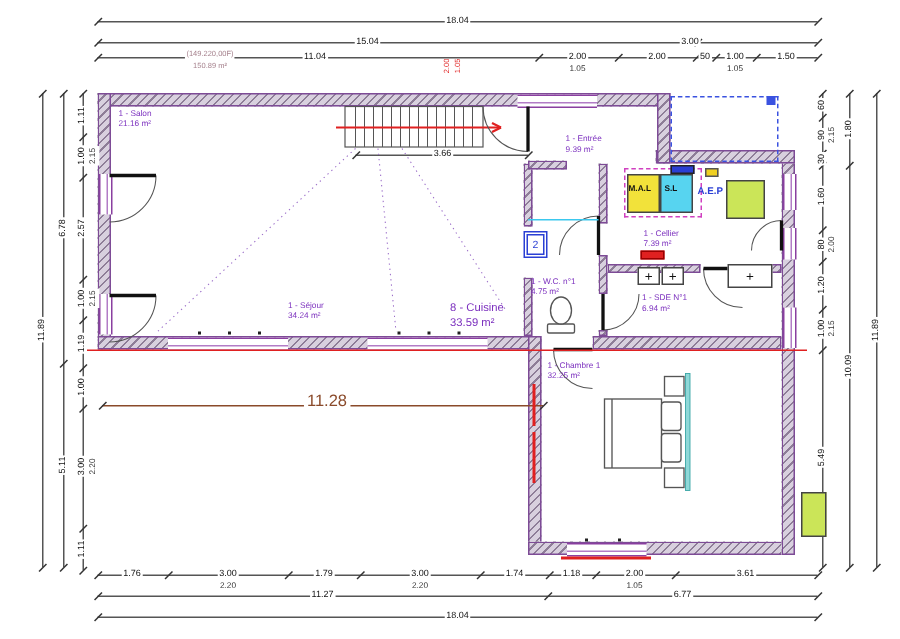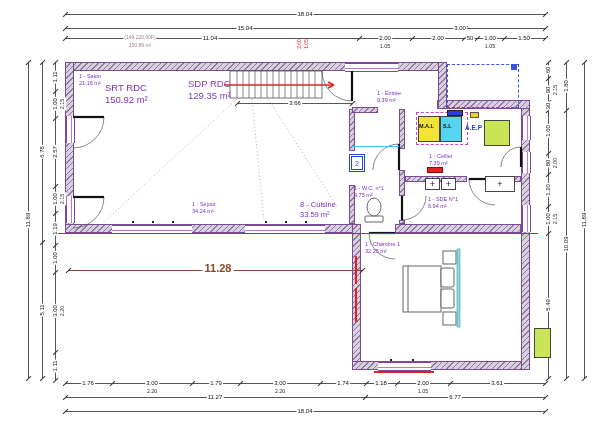--- a/index.html
+++ b/index.html
@@ -171,28 +171,20 @@
     </div>
   <div class="box plus" style="left:485px;top:176px;width:30px;height:16px">
       <span>+</span>
     </div>
 
   <div class="eqlab" style="left:419px;top:123px">M.A.L</div>
   <div class="eqlab" style="left:443px;top:123px">S.L</div>
   <div id="aep" style="left:465px;top:124px">A.E.P</div>
   <div id="marker2" style="left:351px;top:156px;width:10px;height:12px">2</div>
 
-  <div class="rlab big" style="left:105px;top:82px">
-    <span>SRT RDC</span>
-    <span>150.92 m²</span>
-  </div>
-  <div class="rlab big" style="left:188px;top:78px;color:#8040c0">
-    <span>SDP RDC</span>
-    <span>129.35 m²</span>
-  </div>
 
   <div class="rlab" style="left:79px;top:73px">
     <span>1 - Salon</span>
     <span>21.16 m²</span>
   </div>
   <div class="rlab" style="left:192px;top:201px">
     <span>1 - Séjour</span>
     <span>34.24 m²</span>
   </div>
   <div class="rlab med" style="left:300px;top:200px">
@@ -342,15 +334,15 @@
     <span class="dlab v" style="left: 548px; top: 131px;">1.60</span>
     <span class="dlab v" style="left: 548px; top: 163px;">80</span>
     <span class="dlab v sec" style="left: 556px; top: 163px;">2.00</span>
     <span class="dlab v" style="left: 548px; top: 190px;">1.20</span>
     <span class="dlab v" style="left: 548px; top: 219px;">1.00</span>
     <span class="dlab v sec" style="left: 556px; top: 219px;">2.15</span>
     <span class="dlab v" style="left: 548px; top: 305px;">5.49</span>
     <span class="dlab v" style="left: 566px; top: 86px;">1.80</span>
     <span class="dlab v" style="left: 566px; top: 244px;">10.09</span>
     <span class="dlab v" style="left: 584px; top: 220px;">11.89</span>
-    <span class="dlab brown" style="left: 218px; top: 268px; font-weight: bold;">11.28</span>
+    <span class="dlab brown" style="left: 218px; top: 268px;">11.28</span>
     <span class="dlab" style="left: 295px; top: 103px;">3.66</span>
   </div>
 
 </body></html>

